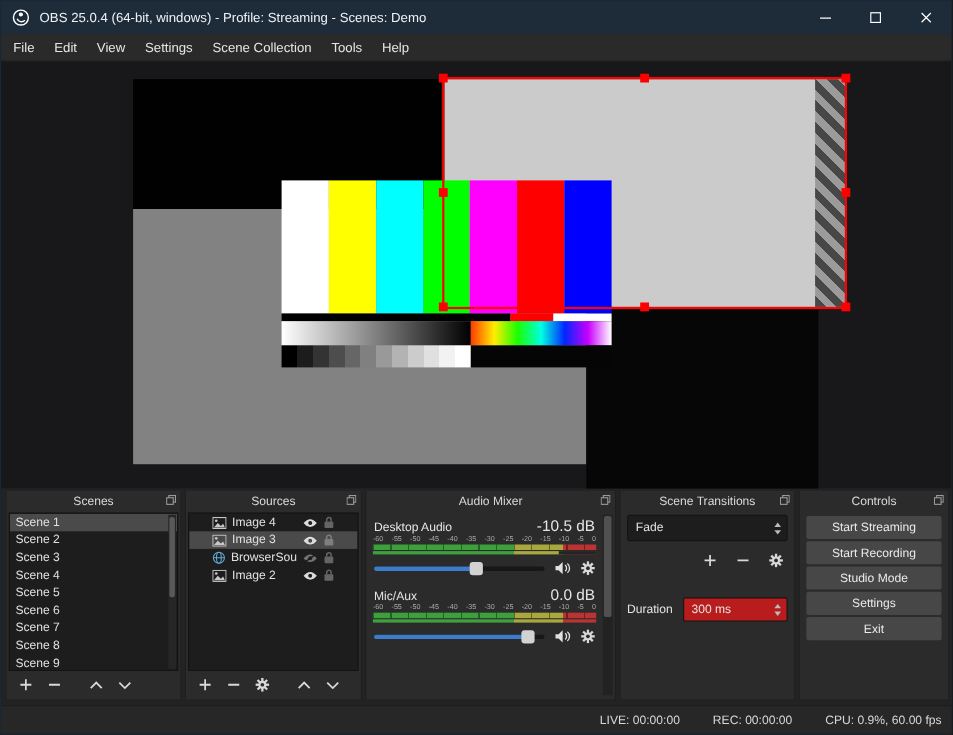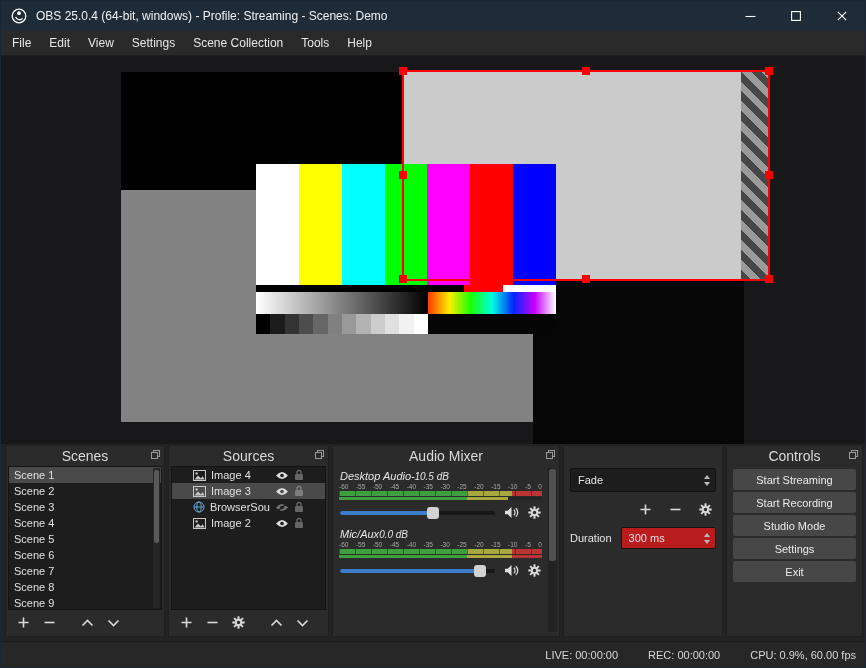--- a/index.html
+++ b/index.html
@@ -37,60 +37,60 @@
   .handle{position:absolute;width:8px;height:8px;background:#ff0000;}
 
   
   .panel{position:absolute;top:444px;height:192px;background:#2b2b2b;border:1px solid #1f1f1f;box-sizing:border-box;}
   #scenes{left:4px;width:160px;}
   #sources{left:167px;width:161px;}
   #mixer{left:331px;width:228px;}
   #transitions{left:562px;width:160px;}
   #controls{left:725px;width:137px;}
   .panel-header{height:20px;display:flex;align-items:center;justify-content:center;position:relative;}
-  .panel-title{font-size:14px;color:#d9d9d9;}
+  .panel-title{font-size:11px;color:#d9d9d9;}
   .popout{position:absolute;right:4px;top:4px;display:flex;}
   .well{position:absolute;left:2px;right:2px;top:20px;bottom:26px;background:#1d1d1d;border:1px solid #141414;overflow:hidden;}
   .row{height:16px;line-height:16px;font-size:11px;color:#e0e0e0;padding-left:5px;white-space:nowrap;}
   .row.selected{background:#4a4a4a;}
   .src-row{display:flex;gap:5px;padding:0 21px;}
   .src-row .lbl{flex:1;overflow:hidden;}
   .icn{display:flex;align-items:center;}
   .dim{opacity:.45;}
   .toolbar{position:absolute;left:2px;right:2px;bottom:2px;height:23px;display:flex;align-items:center;gap:13px;padding-left:9px;}
   .gapL{margin-left:12px;}
   .sb{position:absolute;right:1px;top:1px;bottom:1px;width:7px;background:#262626;}
   .sb-thumb{position:absolute;left:1px;right:1px;top:2px;height:52%;background:#595959;border-radius:2px;}
 
   
   .mix-body{position:absolute;left:5px;right:16px;top:20px;bottom:2px;}
   .mix-sb{position:absolute;right:2px;top:22px;bottom:4px;width:9px;background:#222222;}
   .mix-sb-thumb{position:absolute;left:1px;right:1px;top:1px;height:56%;background:#505050;border-radius:2px;}
   .ch{margin-top:4px;}
   .ch2{margin-top:9px;}
-  .ch-head{display:flex;align-items:baseline;padding:0 2px;font-style:italic;}
+  .ch-head{display:flex;justify-content:space-between;align-items:baseline;padding:0 2px;}
   .ch-name{font-size:11px;color:#e5e5e5;}
-  .ch-level{font-size:10px;color:#e5e5e5;}
+  .ch-level{font-size:14px;color:#e5e5e5;}
   .scale{display:flex;justify-content:space-between;font-size:6.5px;color:#a8a8a8;margin:1px 1px 0;}
   .ruler{height:5px;margin:1px 1px 0;background:repeating-linear-gradient(to right,rgba(0,0,0,.4) 0 1px,transparent 1px 16px),linear-gradient(to right,#3da03d 0%,#3da03d 63%,#a8a83e 63%,#a8a83e 85%,#bb3333 85%,#bb3333 100%);}
   .meter{height:3px;margin:1px 1px 0;position:relative;background:linear-gradient(to right,#3da03d 0%,#3da03d 63%,#a8a83e 63%,#a8a83e 85%,#bb3333 85%,#bb3333 100%);}
   .meter-dark{position:absolute;right:0;top:0;bottom:0;background:#242424;}
   .slider-row{display:flex;align-items:center;gap:9px;margin:6px 2px 0;}
   .slider{flex:1;height:4px;position:relative;background:#171717;border-radius:2px;}
   .slider-fill{position:absolute;left:0;top:0;bottom:0;background:#3d7cc9;border-radius:2px;}
   .slider-handle{position:absolute;top:50%;width:12px;height:12px;background:#d2d2d2;border-radius:3px;transform:translate(-50%,-50%);}
 
   
   .tr-body{position:absolute;left:6px;right:6px;top:22px;}
   .combo{height:22px;background:#1d1d1d;border:1px solid #141414;border-radius:2px;display:flex;align-items:center;padding:0 7px;font-size:11px;color:#e3e3e3;position:relative;}
   .updown{position:absolute;right:5px;top:0;bottom:0;display:flex;flex-direction:column;justify-content:center;gap:3px;align-items:center;}
   .tri-up{width:0;height:0;border-left:3.5px solid transparent;border-right:3.5px solid transparent;border-bottom:4px solid #bbbbbb;}
   .tri-down{width:0;height:0;border-left:3.5px solid transparent;border-right:3.5px solid transparent;border-top:4px solid #bbbbbb;}
   .tr-toolbar{display:flex;justify-content:flex-end;gap:17px;margin:11px 4px 0;}
-  .dur-row{display:flex;align-items:center;margin-top:11px;}
+  .dur-row{display:flex;align-items:center;margin-top:27px;}
   .dur-label{font-size:11px;color:#e3e3e3;margin-right:9px;}
   .spin{flex:1;height:22px;background:#b91c1c;border:1px solid #141414;border-radius:2px;display:flex;align-items:center;padding:0 7px;font-size:11px;color:#e3e3e3;position:relative;box-sizing:border-box;}
 
   
   .ctl-body{position:absolute;left:6px;right:6px;top:23px;}
   .ctl-btn{height:21px;margin-bottom:2px;background:#474747;border-radius:2px;display:flex;align-items:center;justify-content:center;font-size:11px;color:#eaeaea;}
 
   
   .statusbar{position:absolute;left:0;top:640px;width:864px;height:26px;background:#272727;border-top:1px solid #1c1c1c;display:flex;align-items:center;justify-content:flex-end;gap:30px;padding-right:9px;box-sizing:border-box;font-size:11px;color:#d8d8d8;}
 </style>
@@ -475,20 +475,29 @@
             </span>
         </div>
       </div>
     </div>
     <div class="mix-sb">
         <div class="mix-sb-thumb"></div>
       </div>
   </div>
 
   <div class="panel" id="transitions">
+    <div class="panel-header">
+      <span class="panel-title">Scene Transitions</span>
+      <span class="popout">
+        <svg width="9" height="9" viewBox="0 0 9 9">
+            <rect x="2.5" y="0.5" width="6" height="6" fill="none" stroke="#9a9a9a"></rect>
+            <rect x="0.5" y="2.5" width="6" height="6" fill="#2b2b2b" stroke="#9a9a9a"></rect>
+          </svg>
+      </span>
+    </div>
     <div class="tr-body">
       <div class="combo">
         <span>Fade</span>
         <span class="updown">
             <span class="tri-up"></span>
             <span class="tri-down"></span>
           </span>
       </div>
       <div class="tr-toolbar">
         <span class="icn">

